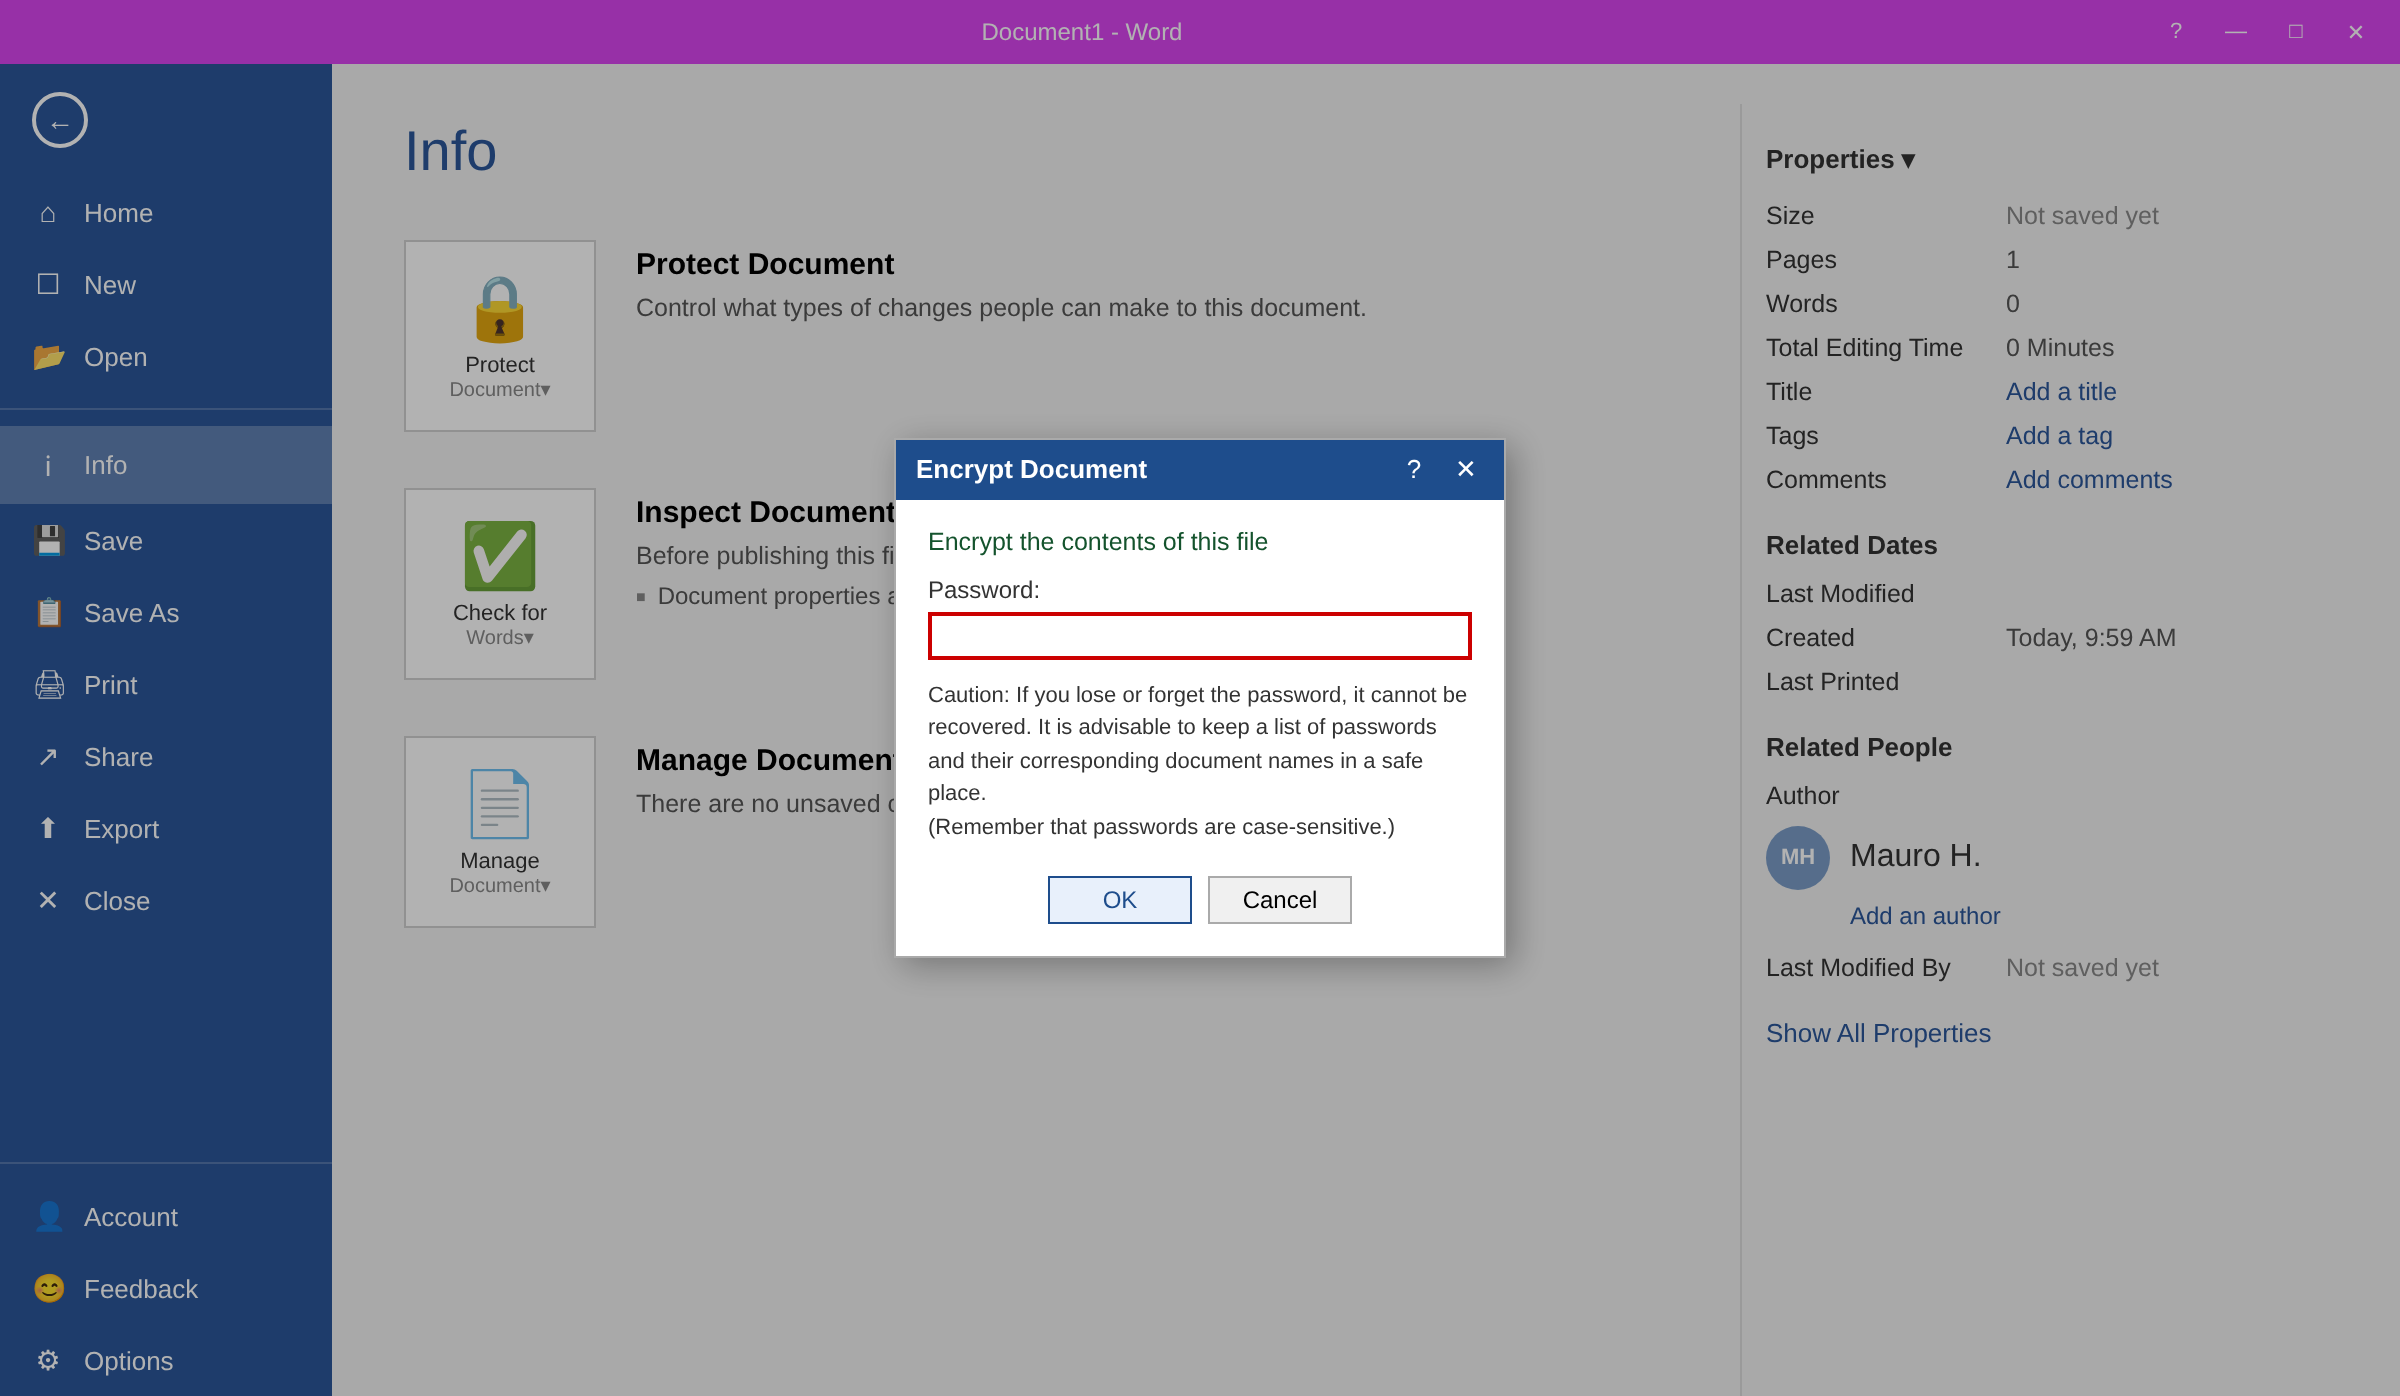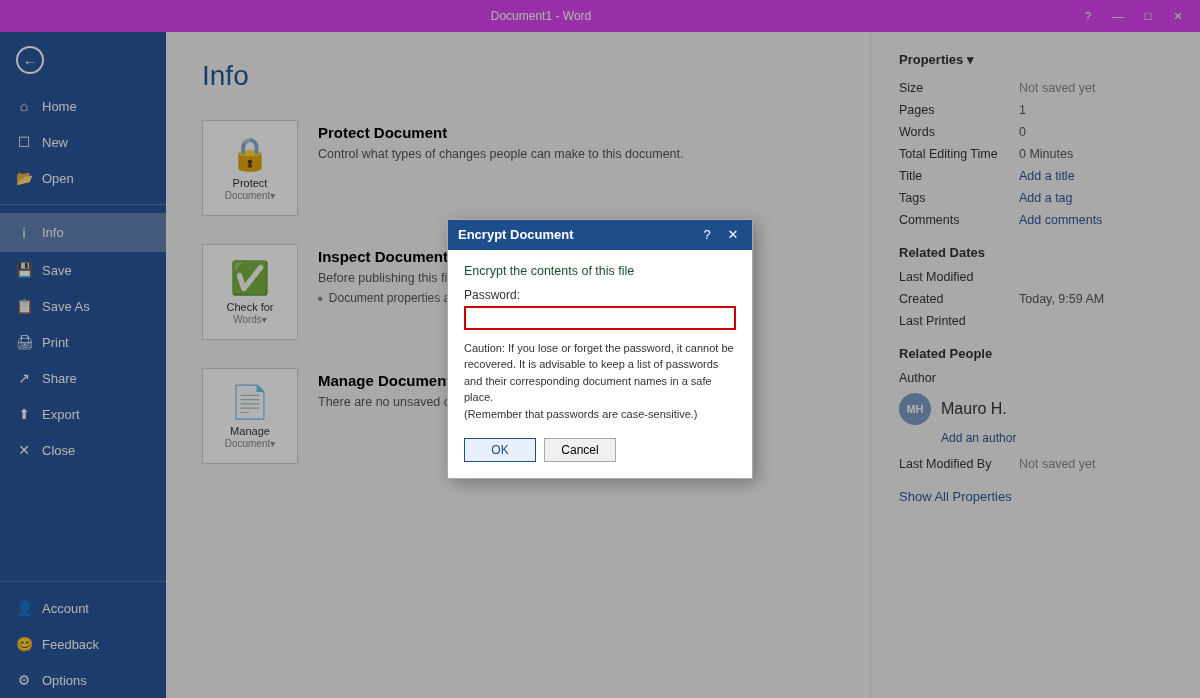--- a/index.html
+++ b/index.html
@@ -172,23 +172,24 @@
       align-items: center;
       gap: 6px;
     }
     .card-sub::before { content: '■'; font-size: 8px; color: #888; }
 
     
     .info-right {
       width: 330px;
       background: #f2f2f2;
       border-left: 1px solid #ddd;
-      padding: 20px 28px;
+      padding: 20px 12px;
       overflow-y: auto;
       flex-shrink: 0;
+      margin-top: 20px;
     }
 
     .props-header {
       font-size: 13px;
       font-weight: 600;
       color: #333;
       margin-bottom: 14px;
       display: flex;
       align-items: center;
       gap: 4px;
@@ -317,21 +318,21 @@
 
     .modal-warning {
       font-size: 11px;
       color: #333;
       line-height: 1.5;
       margin-bottom: 16px;
     }
 
     .modal-buttons {
       display: flex;
-      justify-content: flex-start;
+      justify-content: center;
       gap: 8px;
     }
     .modal-btn {
       min-width: 72px;
       height: 24px;
       font-size: 12px;
       cursor: pointer;
       border: 1px solid #aaa;
       background: #f0f0f0;
       display: flex;

